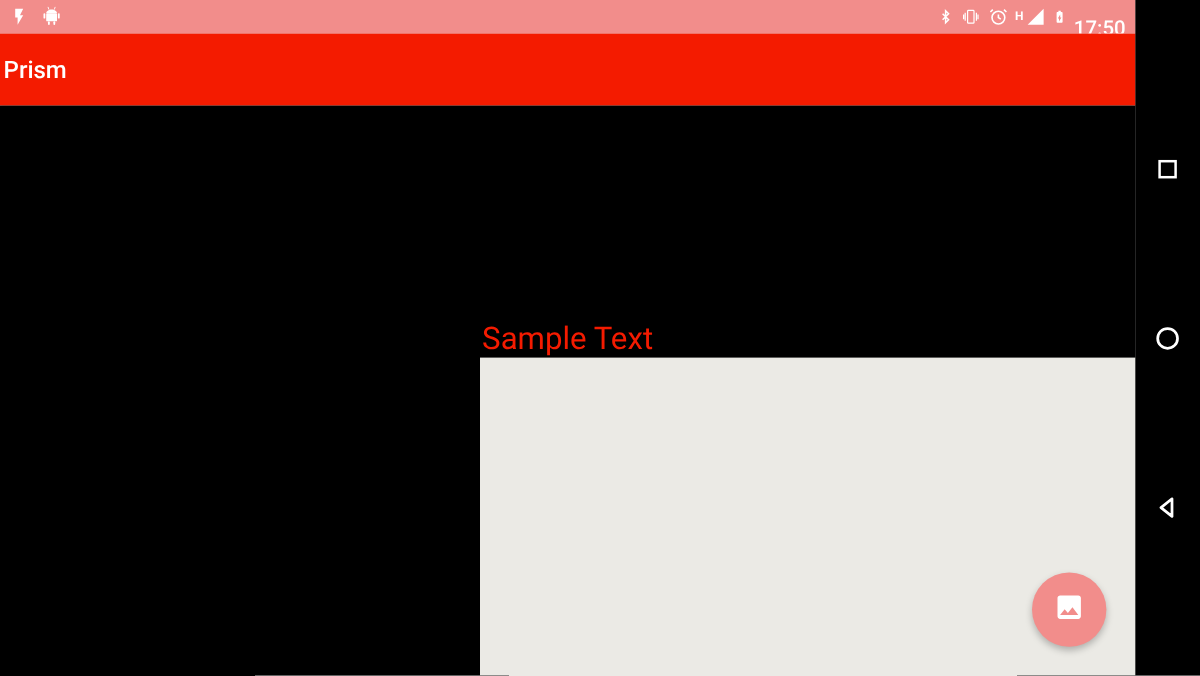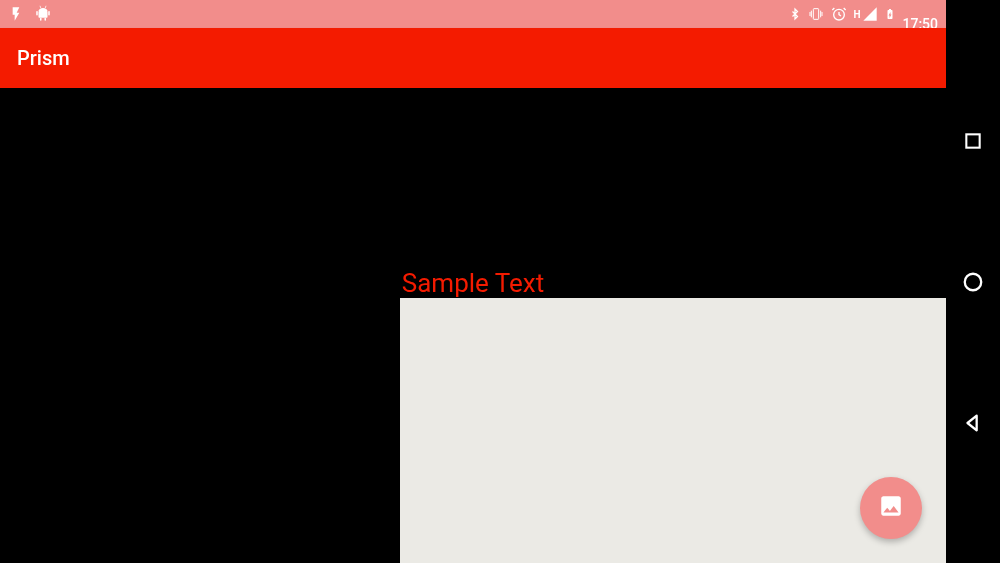--- a/index.html
+++ b/index.html
@@ -45,21 +45,21 @@
     .sb-icon {
       display: inline-flex;
       align-items: center;
       justify-content: center;
     }
     .toolbar {
       height: 60px;
       background: #f41b00;
       display: flex;
       align-items: center;
-      padding: 0 17px;
+      padding: 0 3px;
       box-shadow: 0 2px 3px rgba(0,0,0,0.15);
     }
     .toolbar-title {
       color: #fff;
       font-size: 20px;
       font-weight: 500;
     }
     .content {
       flex: 1;
       position: relative;
@@ -161,21 +161,21 @@
         <svg width="16" height="16" viewBox="0 0 24 24" fill="#fff">
             <path d="M2 22h20V2z"></path>
           </svg>
       </span>
       <span class="sb-icon">
         <svg width="12" height="18" viewBox="0 0 24 24" fill="#fff">
           <path d="M15.67 4H14V2h-4v2H8.33C7.6 4 7 4.6 7 5.33v15.33C7 21.4 7.6 22 8.33 22h7.33c.74 0 1.34-.6 1.34-1.33V5.33C17 4.6 16.4 4 15.67 4z"></path>
           <path d="M11 20v-5H9l4-7v5h2l-4 7z" fill="#f28d8b"></path>
         </svg>
       </span>
-      <span style="font-size:14px;margin-top:20px;">17:50</span>
+      <span style="font-size:17px;margin-top:20px;">17:50</span>
     </div>
   </div>
 
   <div class="toolbar">
     <span class="toolbar-title">Prism</span>
   </div>
 
   <div class="content">
     <div class="bg-panel"></div>
     <div class="sample-text">Sample Text</div>

